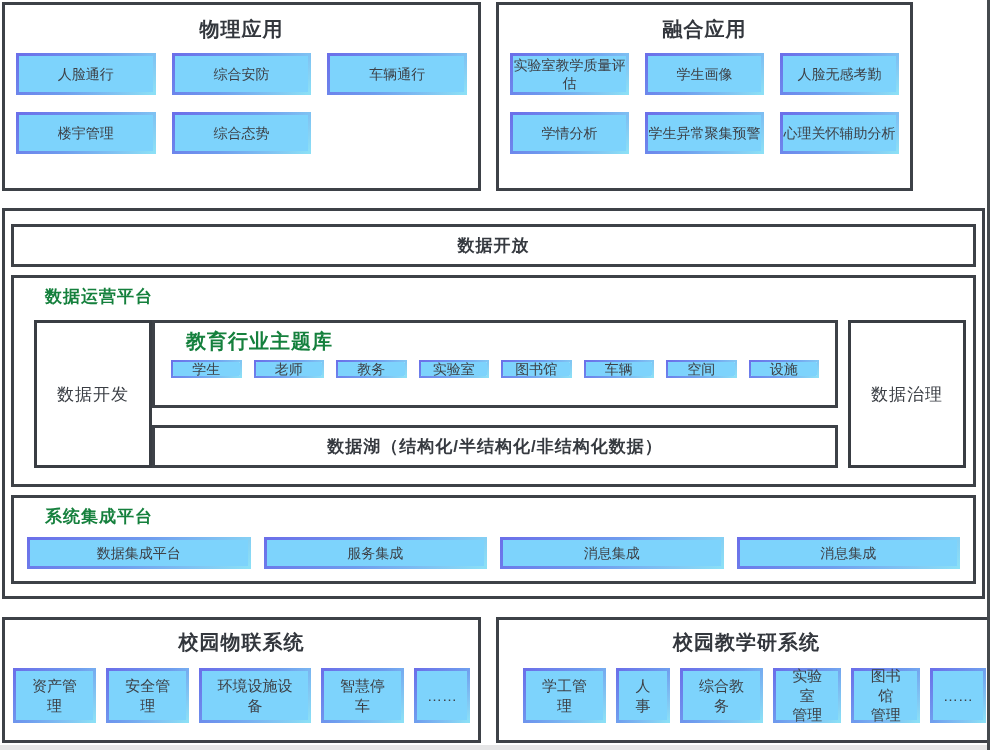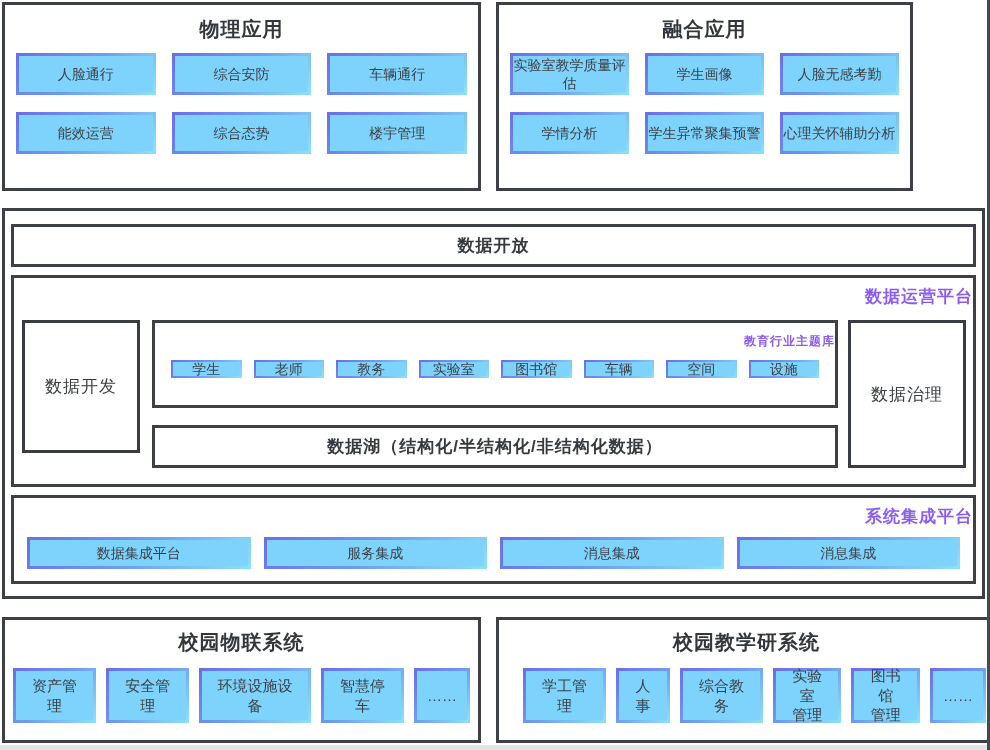--- a/index.html
+++ b/index.html
@@ -12,43 +12,43 @@
     box-sizing:border-box;background:#fff;
     border:3px solid;
     border-image:linear-gradient(135deg,#6b6fe9 0%,#6f9ceе 0%,#6f9cee 48%,#8ce0f6 100%) 1;
   }
   .sec{position:absolute;}
   .sec-title{
     text-align:center;padding-top:11px;font-size:20px;line-height:26px;
     font-weight:bold;color:#33373d;letter-spacing:1px;
   }
   .sub-title{
-    text-align:right;font-size:17px;line-height:22px;
-    font-weight:bold;color:#8b5cf6;letter-spacing:1px;margin-left:31px;
+    text-align:left;font-size:17px;line-height:22px;
+    font-weight:bold;color:#15803d;letter-spacing:1px;margin-left:31px;
   }
   .itm{
     box-sizing:border-box;background:#7dd3fc;
     border:3px solid;border-image:linear-gradient(135deg,#6b6fe9,#6f9cee 48%,#8ce0f6) 1;
     display:flex;align-items:center;justify-content:center;
     font-size:14px;color:#3d4147;text-align:center;white-space:pre-line;line-height:1.3;
   }
   
   .appgrid{display:grid;grid-template-columns:repeat(3,1fr);gap:17px 16px;margin:11px 11px 0;}
   .appgrid .itm{height:42px;}
   
   #bar-open{position:absolute;left:6px;top:13px;right:6px;height:43px;
     display:flex;align-items:center;justify-content:center;}
   #platform{position:absolute;left:6px;top:64px;right:6px;height:212px;}
   #platform .sub-title{padding-top:8px;}
-  #dev-box{position:absolute;left:8px;top:42px;width:118px;height:133px;
+  #dev-box{position:absolute;left:20px;top:42px;width:118px;height:148px;
     display:flex;align-items:center;justify-content:center;font-size:17px;color:#393d43;letter-spacing:1px;font-family:Liberation Mono, monospace;}
   #gov-box{position:absolute;right:7px;top:42px;width:118px;height:148px;
     display:flex;align-items:center;justify-content:center;font-size:17px;color:#393d43;letter-spacing:1px;}
   #theme-box{position:absolute;left:138px;top:42px;width:686px;height:88px;}
-  #theme-box .sub-title{padding-top:7px;font-size:12px;}
+  #theme-box .sub-title{padding-top:7px;font-size:20px;}
   .theme-row{display:flex;gap:12px;margin:8px 16px 0;}
   .theme-row .itm{flex:1;height:18px;border-width:2px;border-radius:8px;}
   #lake-bar{position:absolute;left:138px;top:147px;width:686px;height:43px;
     display:flex;align-items:center;justify-content:center;}
   #integration{position:absolute;left:6px;top:284px;right:6px;height:89px;}
   #integration .sub-title{padding-top:8px;}
   .int-row{display:flex;gap:13px;margin:9px 13px 0;}
   .int-row .itm{flex:1;height:32px;}
   
   .bot-row{display:flex;gap:10px;margin:13px 8px 0;}
@@ -62,23 +62,22 @@
 <body>
 
 <div id="app">
 
   <div class="sec gb" style="left:2px;top:2px;width:479px;height:189px;">
     <div class="sec-title">物理应用</div>
     <div class="appgrid">
       <div class="itm"><span>人脸通行</span></div>
       <div class="itm"><span>综合安防</span></div>
       <div class="itm"><span>车辆通行</span></div>
-      <div class="itm"><span>能效运营</span></div>
+      <div class="itm"><span>楼宇管理</span></div>
       <div class="itm"><span>综合态势</span></div>
-      <div class="itm"><span>楼宇管理</span></div>
     </div>
   </div>
 
   <div class="sec gb" style="left:496px;top:2px;width:417px;height:189px;">
     <div class="sec-title">融合应用</div>
     <div class="appgrid">
       <div class="itm"><span>实验室教学质量评估</span></div>
       <div class="itm"><span>学生画像</span></div>
       <div class="itm"><span>人脸无感考勤</span></div>
       <div class="itm"><span>学情分析</span></div>

